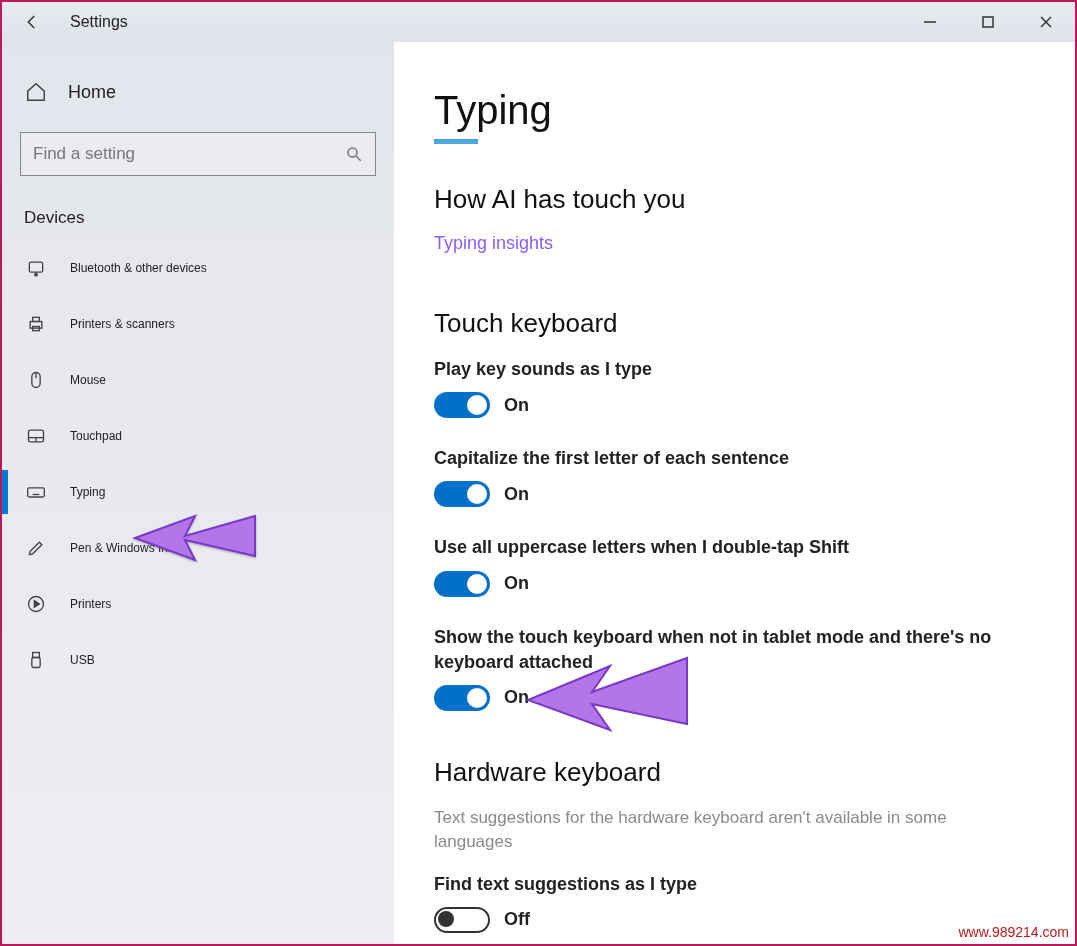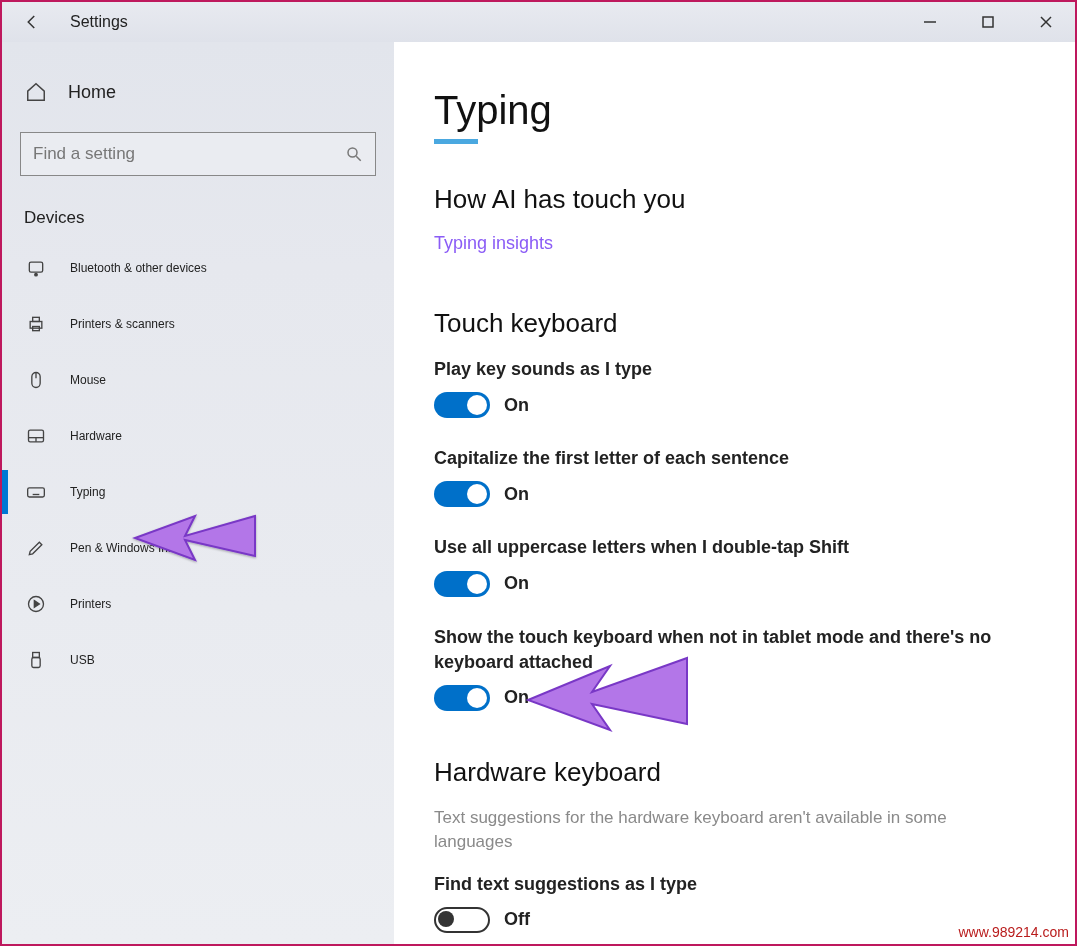--- a/index.html
+++ b/index.html
@@ -179,21 +179,21 @@
         <span>Mouse</span>
       </div>
       <div class="nav-item">
         <span class="icon-slot">
           <svg width="20" height="20" viewBox="0 0 24 24" fill="none" stroke="#444" stroke-width="1.6">
               <rect x="3" y="5" width="18" height="14" rx="2"></rect>
               <line x1="3" y1="14" x2="21" y2="14"></line>
               <line x1="12" y1="14" x2="12" y2="19"></line>
             </svg>
         </span>
-        <span>Hardware</span>
+        <span>Touchpad</span>
       </div>
       <div class="nav-item selected">
         <span class="icon-slot">
           <svg width="20" height="20" viewBox="0 0 24 24" fill="none" stroke="#444" stroke-width="1.6">
               <rect x="2" y="7" width="20" height="11" rx="2"></rect>
               <line x1="6" y1="11" x2="6" y2="11"></line>
               <line x1="10" y1="11" x2="10" y2="11"></line>
               <line x1="14" y1="11" x2="14" y2="11"></line>
               <line x1="18" y1="11" x2="18" y2="11"></line>
               <line x1="8" y1="15" x2="16" y2="15"></line>

